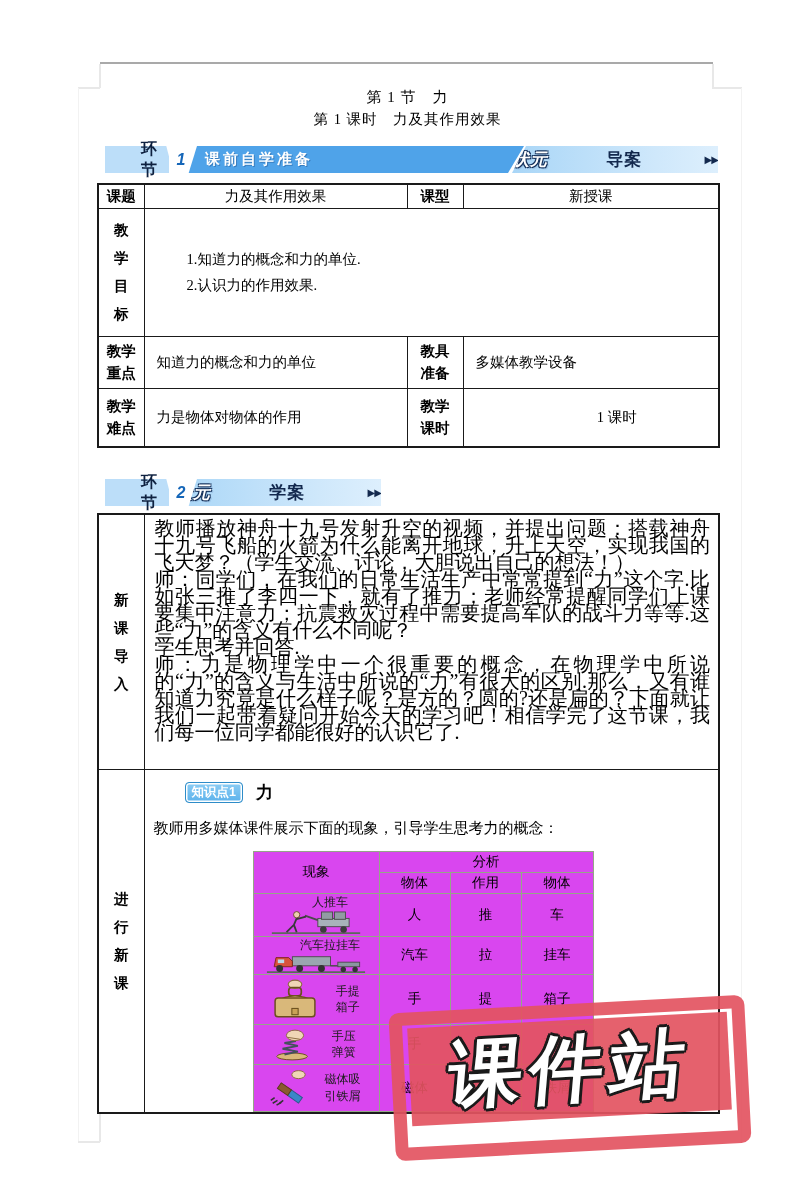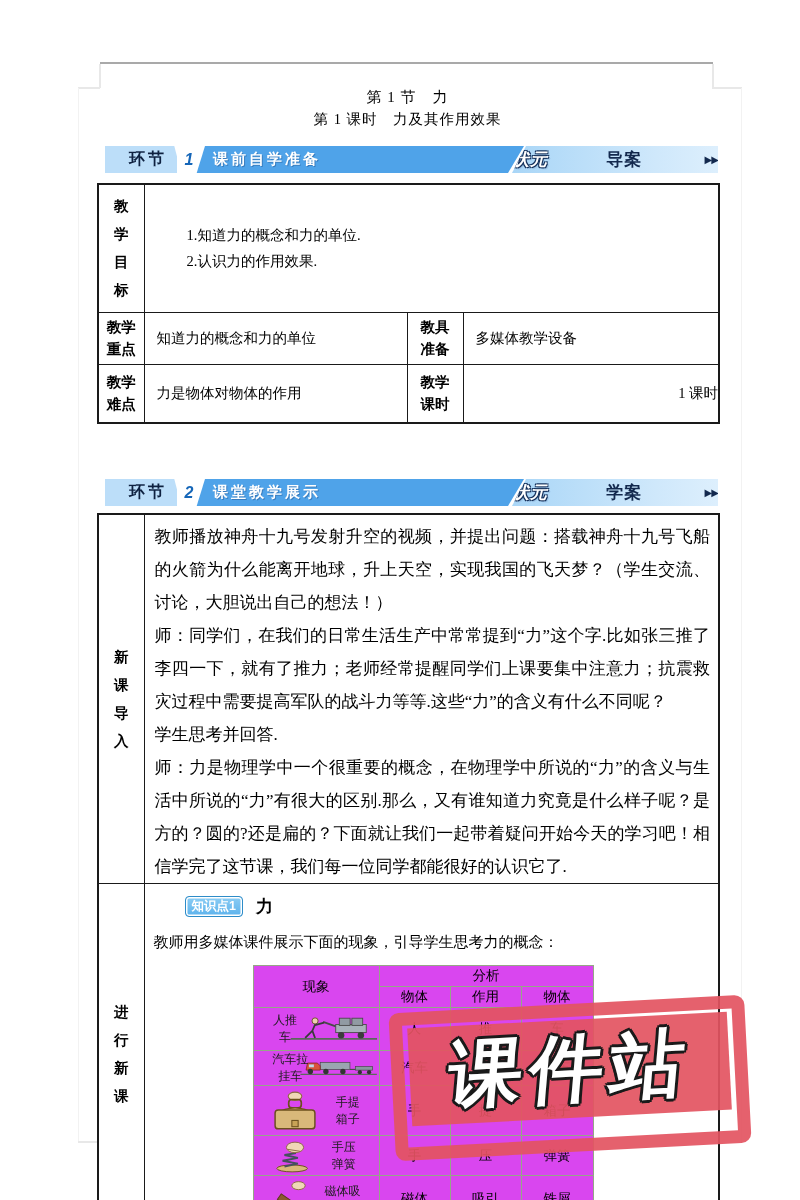--- a/index.html
+++ b/index.html
@@ -14,22 +14,22 @@
   .edge{position:absolute;background:#e8e8e8;}
   .edge-dark{position:absolute;background:#a9a9a9;}
 
   
   .title-wrap{position:absolute;left:97px;width:621px;text-align:center;}
   #title1{top:88px;font-size:15px;letter-spacing:1px;}
   #title2{top:110px;font-size:14.5px;letter-spacing:1px;}
 
   
   .banner{position:absolute;left:105px;width:613px;height:27px;display:flex;overflow:visible;}
-  .seg-label{width:72px;background:#bcdef9;display:flex;align-items:center;
-    padding-left:24px;box-sizing:border-box;font-weight:bold;font-size:16px;
+  .seg-label{width:64px;background:#bcdef9;display:flex;align-items:center;
+    padding-left:36px;box-sizing:border-box;font-weight:bold;font-size:16px;
     color:#0e2140;letter-spacing:3px;}
   .seg-flag{width:32px;margin-left:-4px;margin-right:-10px;background:#fff;z-index:3;
     clip-path:polygon(4% 0,100% 0,74% 100%,26% 100%);
     display:flex;align-items:center;justify-content:center;
     font-weight:bold;font-style:italic;font-size:16px;color:#1566b8;}
   .seg-dark{flex:1;background:#4fa3e9;display:flex;align-items:center;
     padding-left:18px;box-sizing:border-box;color:#fff;font-weight:bold;font-size:15px;
     letter-spacing:3px;z-index:1;
     clip-path:polygon(0 0,100% 0,calc(100% - 16px) 100%,0 100%);
     text-shadow:1px 1px 0 rgba(30,80,140,.45);}
@@ -47,44 +47,44 @@
   table.doc td{border:1.6px solid #1a1a1a;padding:0;vertical-align:middle;}
   table.doc{border:2px solid #1a1a1a;}
   td.lbl{font-family:"Liberation Sans","DejaVu Sans",sans-serif;font-weight:bold;
     font-size:14.5px;text-align:center;}
   .vlabel{display:inline-block;width:1.35em;word-break:break-all;line-height:28px;text-align:center;}
   .vlabel2{display:inline-block;width:2.55em;word-break:break-all;line-height:22px;text-align:center;}
   td.val{font-size:14.5px;}
   .c{text-align:center;}
   .goals{font-size:15px;line-height:26px;padding-left:42px !important;}
   .leftpad{padding-left:12px !important;text-align:left;}
-  .coursehours{padding-left:52px !important;text-align:right;margin-left:36px;}
-
-  
-  .paras{font-size:17px;line-height:33px;text-align:justify;
+  .coursehours{padding-left:52px !important;text-align:center;margin-left:36px;}
+
+  
+  .paras{font-size:20px;line-height:17px;text-align:justify;
     padding:5px 8px 0 10px !important;vertical-align:top !important;}
   .paras p{margin:0;}
   .main-cell{vertical-align:top !important;}
   .kp-row{margin:11px 0 0 40px;display:flex;align-items:center;}
   .kp-badge{display:inline-block;background:linear-gradient(180deg,#8ccdf4,#5cb2ec);
     border:1px solid #2e8cc8;box-shadow:inset 0 0 0 1.5px #fff;border-radius:4px;
     color:#fff;font-weight:bold;font-size:12.5px;padding:1px 6px;
     font-family:"Liberation Sans","DejaVu Sans",sans-serif;}
   .kp-topic{font-family:"Liberation Sans","DejaVu Sans",sans-serif;font-weight:bold;
     font-size:17px;margin-left:13px;}
   .lead-in{font-size:15px;margin:15px 0 0 9px;}
 
   
   table.inner{border-collapse:collapse;table-layout:fixed;width:340px;
     background:#d946ef;margin:13px 0 0 108px;}
   table.inner td{border:1px solid #95a687;padding:0;font-size:13.5px;text-align:center;vertical-align:middle;}
   .cap{font-size:12px;color:#1c1c1c;}
   .cap-w2{display:inline-block;width:2.3em;word-break:break-all;line-height:1.35;text-align:left;}
   .cap-w3{display:inline-block;width:3.35em;word-break:break-all;line-height:1.35;text-align:left;}
-  .ill-v{display:flex;flex-direction:row;align-items:center;justify-content:center;}
+  .ill-v{display:flex;flex-direction:column;align-items:center;justify-content:center;}
   .ill-v .cap{transform:translateX(14px);}
   .ill-h{display:flex;align-items:center;justify-content:center;gap:15px;}
 
   
   .stamp{position:absolute;left:392px;top:1004px;width:356px;height:148px;
     transform:rotate(-3deg);border:13px solid rgba(227,84,97,.92);border-radius:10px;
     box-sizing:border-box;display:flex;align-items:flex-start;justify-content:center;
     padding-top:3px;z-index:50;}
   .stamp-inner{background:rgba(227,84,97,.92);width:calc(100% - 10px);height:98px;
     display:flex;align-items:center;justify-content:center;}
@@ -121,20 +121,26 @@
 </div>
 
 <table class="doc" style="top:183px;width:621px;">
   <colgroup>
       <col style="width:46px">
       <col style="width:263px">
       <col style="width:56px">
       <col style="width:256px">
     </colgroup>
   <tbody>
+      <tr style="height:24px;">
+    <td class="lbl">课题</td>
+    <td class="val c">力及其作用效果</td>
+    <td class="lbl">课型</td>
+    <td class="val c">新授课</td>
+  </tr>
   <tr style="height:128px;">
     <td class="lbl"><span class="vlabel">教学目标</span></td>
     <td class="val goals" colspan="3">
       <div>1.知道力的概念和力的单位.</div>
       <div>2.认识力的作用效果.</div>
     </td>
   </tr>
   <tr style="height:52px;">
     <td class="lbl"><span class="vlabel2">教学重点</span></td>
     <td class="val leftpad">知道力的概念和力的单位</td>
@@ -146,21 +152,20 @@
     <td class="val leftpad">力是物体对物体的作用</td>
     <td class="lbl"><span class="vlabel2">教学课时</span></td>
     <td class="val coursehours">1 课时</td>
   </tr>
 </tbody>
   </table>
 
 <div class="banner sans" style="top:479px;">
   <div class="seg-label">环节</div>
   <div class="seg-flag">2</div>
-  <div class="seg-dark">课堂教学展示</div>
   <div class="seg-light">
     <span class="brand-outline">状元</span>
     <span class="brand-bold">学案</span>
     <span class="arrows">▶▶</span>
   </div>
 </div>
 
 <table class="doc" style="top:513px;width:621px;">
   <colgroup>
       <col style="width:46px">

